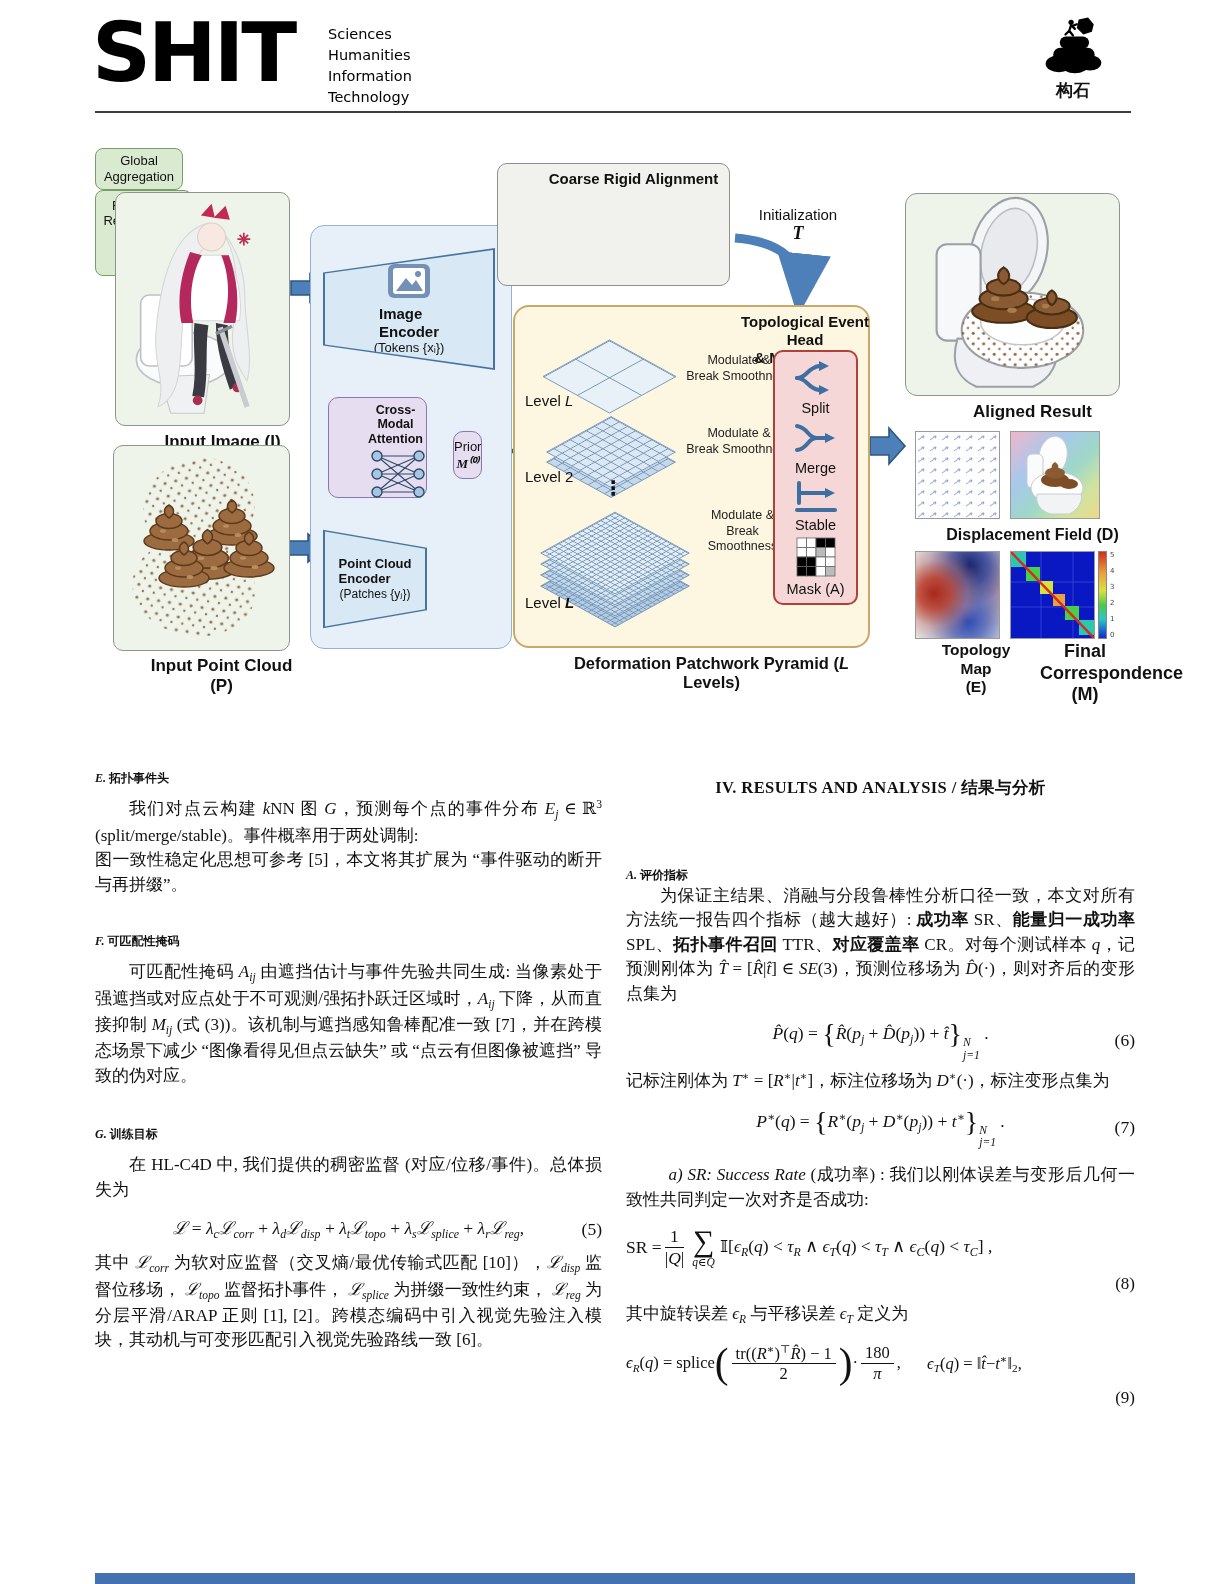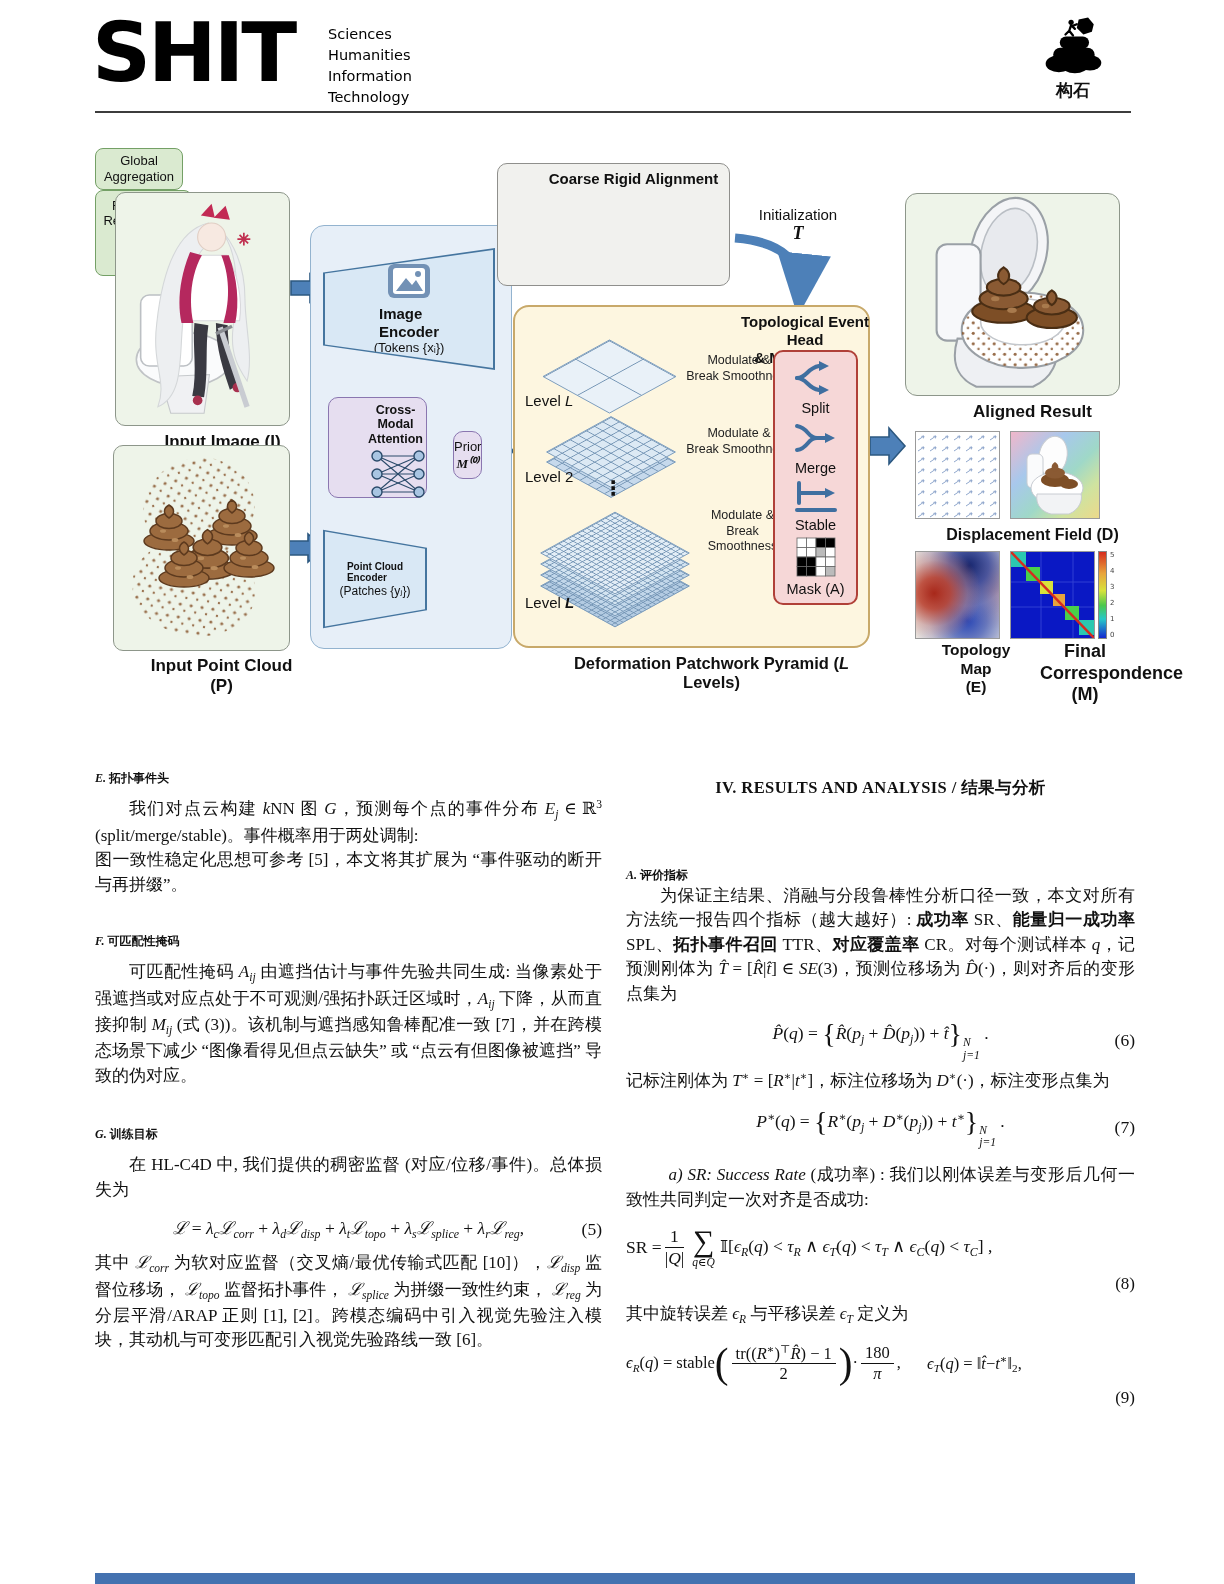--- a/index.html
+++ b/index.html
@@ -258,21 +258,21 @@
     </div>
 
     <div class="fbox purple" style="left:358px;top:283px;width:29px;height:48px;display:flex;flex-direction:column;justify-content:center;">
       <div style="font-size:13px;">Prior</div>
       <div style="font-size:13px;font-weight:700;font-style:italic;font-family:'Liberation Serif',serif;">M⁽⁰⁾</div>
     </div>
 
     <div class="trap" style="left:228px;top:375px;width:104px;height:112px;">
       <div class="outer clip-pc"></div>
       <div class="inner clip-pc2">
-        <div style="font-weight:700;font-size:10px;line-height:1.15;">
+        <div style="font-weight:700;font-size:13px;line-height:1.15;">
           <div>Point Cloud</div>
           <div>Encoder</div>
         </div>
         <div style="font-size:12px;">(Patches {yⱼ})</div>
       </div>
     </div>
 
     <div class="fbox coarse" style="left:402px;top:15px;width:233px;height:123px;">
       <div class="flabel" style="position:static;font-size:15px;margin-top:6px;">Coarse Rigid Alignment</div>
     </div>
@@ -559,21 +559,21 @@
           <span class="sumsym">∑</span>
           <span class="sumunder"><span class="tk-i">q</span><span class="tk-n">∈</span><span class="tk-i">Q</span></span>
         </span>
       <span><span class="tk-n">𝕀[</span><span class="tk-i">ϵ</span><span class="tk-sub">R</span><span class="tk-n">(</span><span class="tk-i">q</span><span class="tk-n">) &lt; </span><span class="tk-i">τ</span><span class="tk-sub">R</span><span class="tk-n"> ∧ </span><span class="tk-i">ϵ</span><span class="tk-sub">T</span><span class="tk-n">(</span><span class="tk-i">q</span><span class="tk-n">) &lt; </span><span class="tk-i">τ</span><span class="tk-sub">T</span><span class="tk-n"> ∧ </span><span class="tk-i">ϵ</span><span class="tk-sub">C</span><span class="tk-n">(</span><span class="tk-i">q</span><span class="tk-n">) &lt; </span><span class="tk-i">τ</span><span class="tk-sub">C</span><span class="tk-n">] ,</span></span>
     </div>
     <div class="eqnum-line">(8)</div>
 
     <p class="body"><span class="tk-n">其中旋转误差 </span><span class="tk-i">ϵ</span><span class="tk-sub">R</span><span class="tk-n"> 与平移误差 </span><span class="tk-i">ϵ</span><span class="tk-sub">T</span><span class="tk-n"> 定义为</span></p>
 
     <div class="eq eq-left eq9" style="margin-bottom:0;">
-      <span><span class="tk-i">ϵ</span><span class="tk-sub">R</span><span class="tk-n">(</span><span class="tk-i">q</span><span class="tk-n">) = stable</span></span>
+      <span><span class="tk-i">ϵ</span><span class="tk-sub">R</span><span class="tk-n">(</span><span class="tk-i">q</span><span class="tk-n">) = splice</span></span>
       <span class="bparen">(</span>
       <span class="frac">
           <span class="fnum"><span class="tk-n">tr</span><span class="tk-n">((</span><span class="tk-i">R</span><span class="tk-sup">∗</span><span class="tk-n">)</span><span class="tk-sup">⊤</span><span class="tk-i">R̂</span><span class="tk-n">)</span><span class="tk-n"> − 1</span></span>
           <span class="fden">2</span>
         </span>
       <span class="bparen">)</span>
       <span>·</span>
       <span class="frac">
           <span class="fnum">180</span>
           <span class="fden tk-i">π</span>

